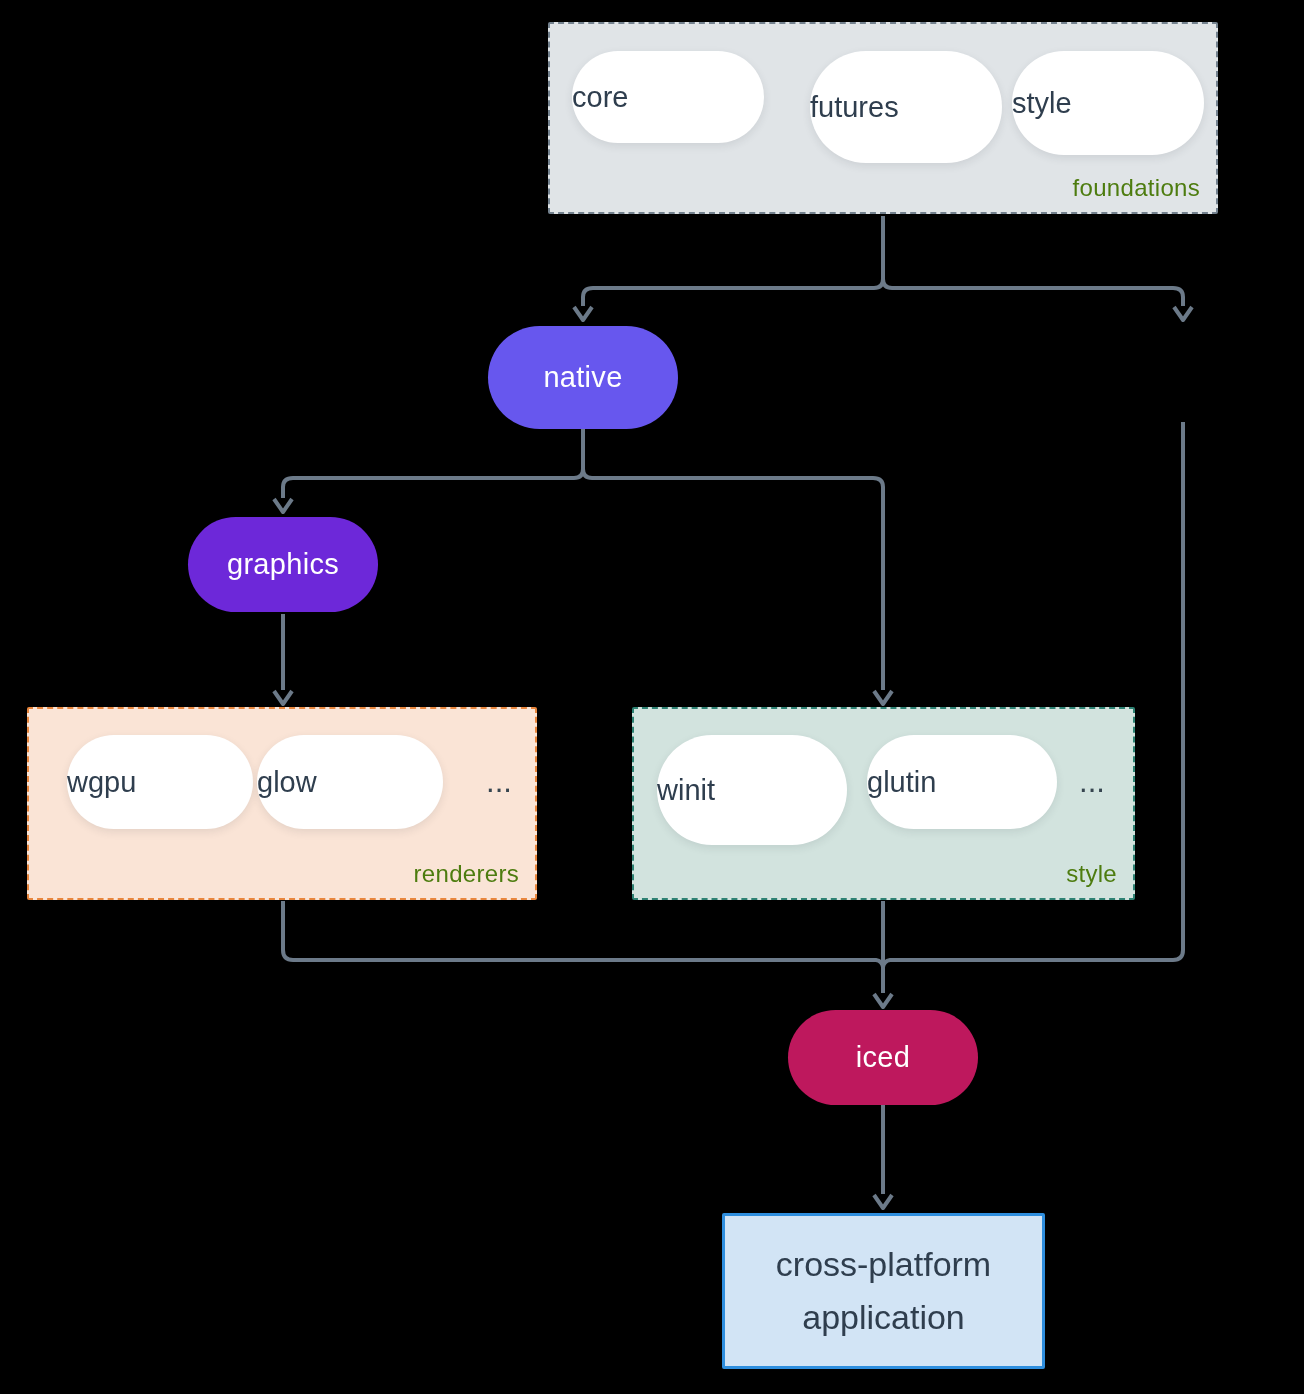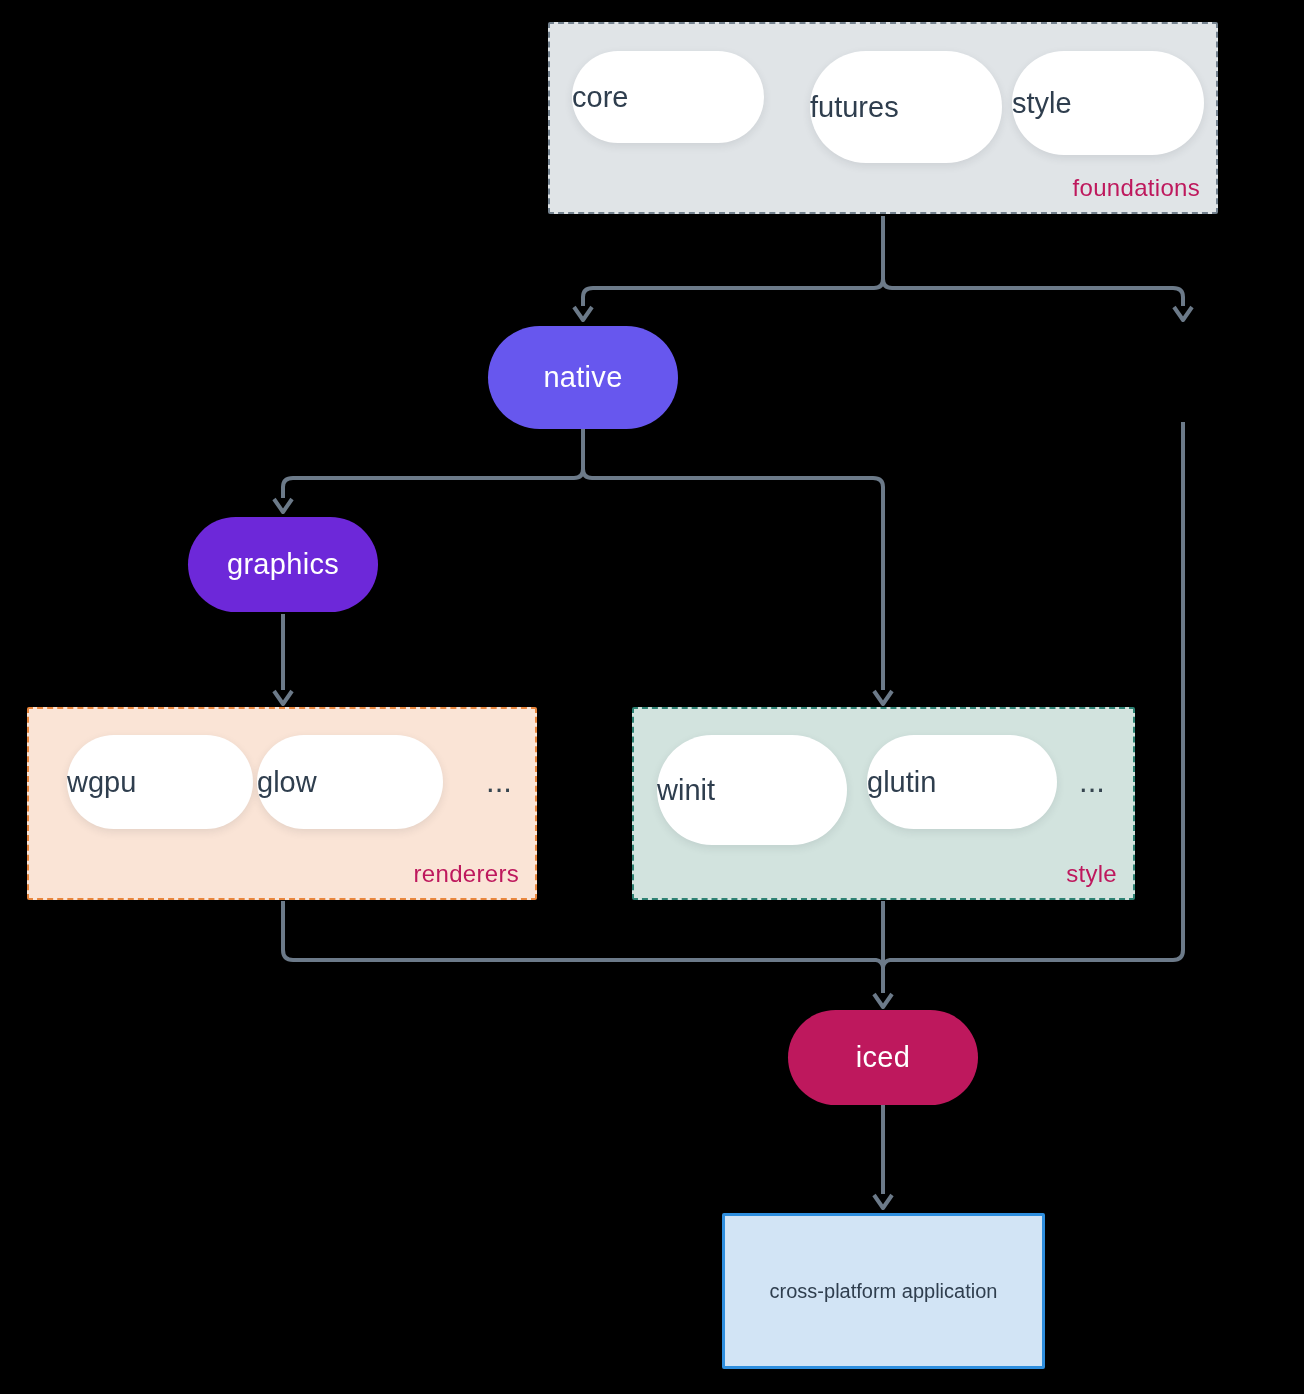--- a/index.html
+++ b/index.html
@@ -14,21 +14,21 @@
     position: absolute; border: 2px dashed; border-radius: 2px; box-sizing: border-box;
   }
   .group-foundations { left: 548px; top: 22px;  width: 670px; height: 192px;
     background: #e0e4e7; border-color: #74828f; }
   .group-renderers   { left: 27px;  top: 707px; width: 510px; height: 193px;
     background: #fae4d6; border-color: #e8863d; }
   .group-shells      { left: 632px; top: 707px; width: 503px; height: 193px;
     background: #d2e3de; border-color: #2e8273; }
   .group-label {
     position: absolute; right: 16px; bottom: 10px;
-    font-size: 24px; color: #be185d; letter-spacing: .3px;
+    font-size: 24px; color: #4d7c0f; letter-spacing: .3px;
   }
 
   .pill {
     position: absolute; background: #ffffff; border-radius: 60px;
     display: flex; align-items: center; justify-content: flex-start;
     font-size: 29px; color: #2f3e4e;
     box-shadow: 0 3px 8px rgba(40,50,60,.10);
   }
   .ellipsis {
     position: absolute; display: flex; align-items: center; justify-content: center;
@@ -41,21 +41,21 @@
     font-size: 29px; color: #ffffff; letter-spacing: .3px;
   }
   .node-native, .node-web { background: #6757ee; }
   .node-graphics { background: #6d28d9; }
   .node-iced { background: #be185d; }
 
   .app-box {
     position: absolute; left: 722px; top: 1213px; width: 323px; height: 156px;
     background: #d2e4f5; border: 3px solid #2e8ede; box-sizing: border-box;
     display: flex; align-items: center; justify-content: center; text-align: center;
-    font-size: 20px; line-height: 1.55; color: #2f3e4e; padding: 0 36px; border-radius: 2px;
+    font-size: 34px; line-height: 1.55; color: #2f3e4e; padding: 0 36px; border-radius: 2px;
   }
 </style>
 </head>
 <body>
 
 <div class="canvas">
 
   <svg class="connectors" width="1304" height="1394" viewBox="0 0 1304 1394">
     <g stroke="#6c7a89" stroke-width="4" fill="none" stroke-linejoin="round">
 

